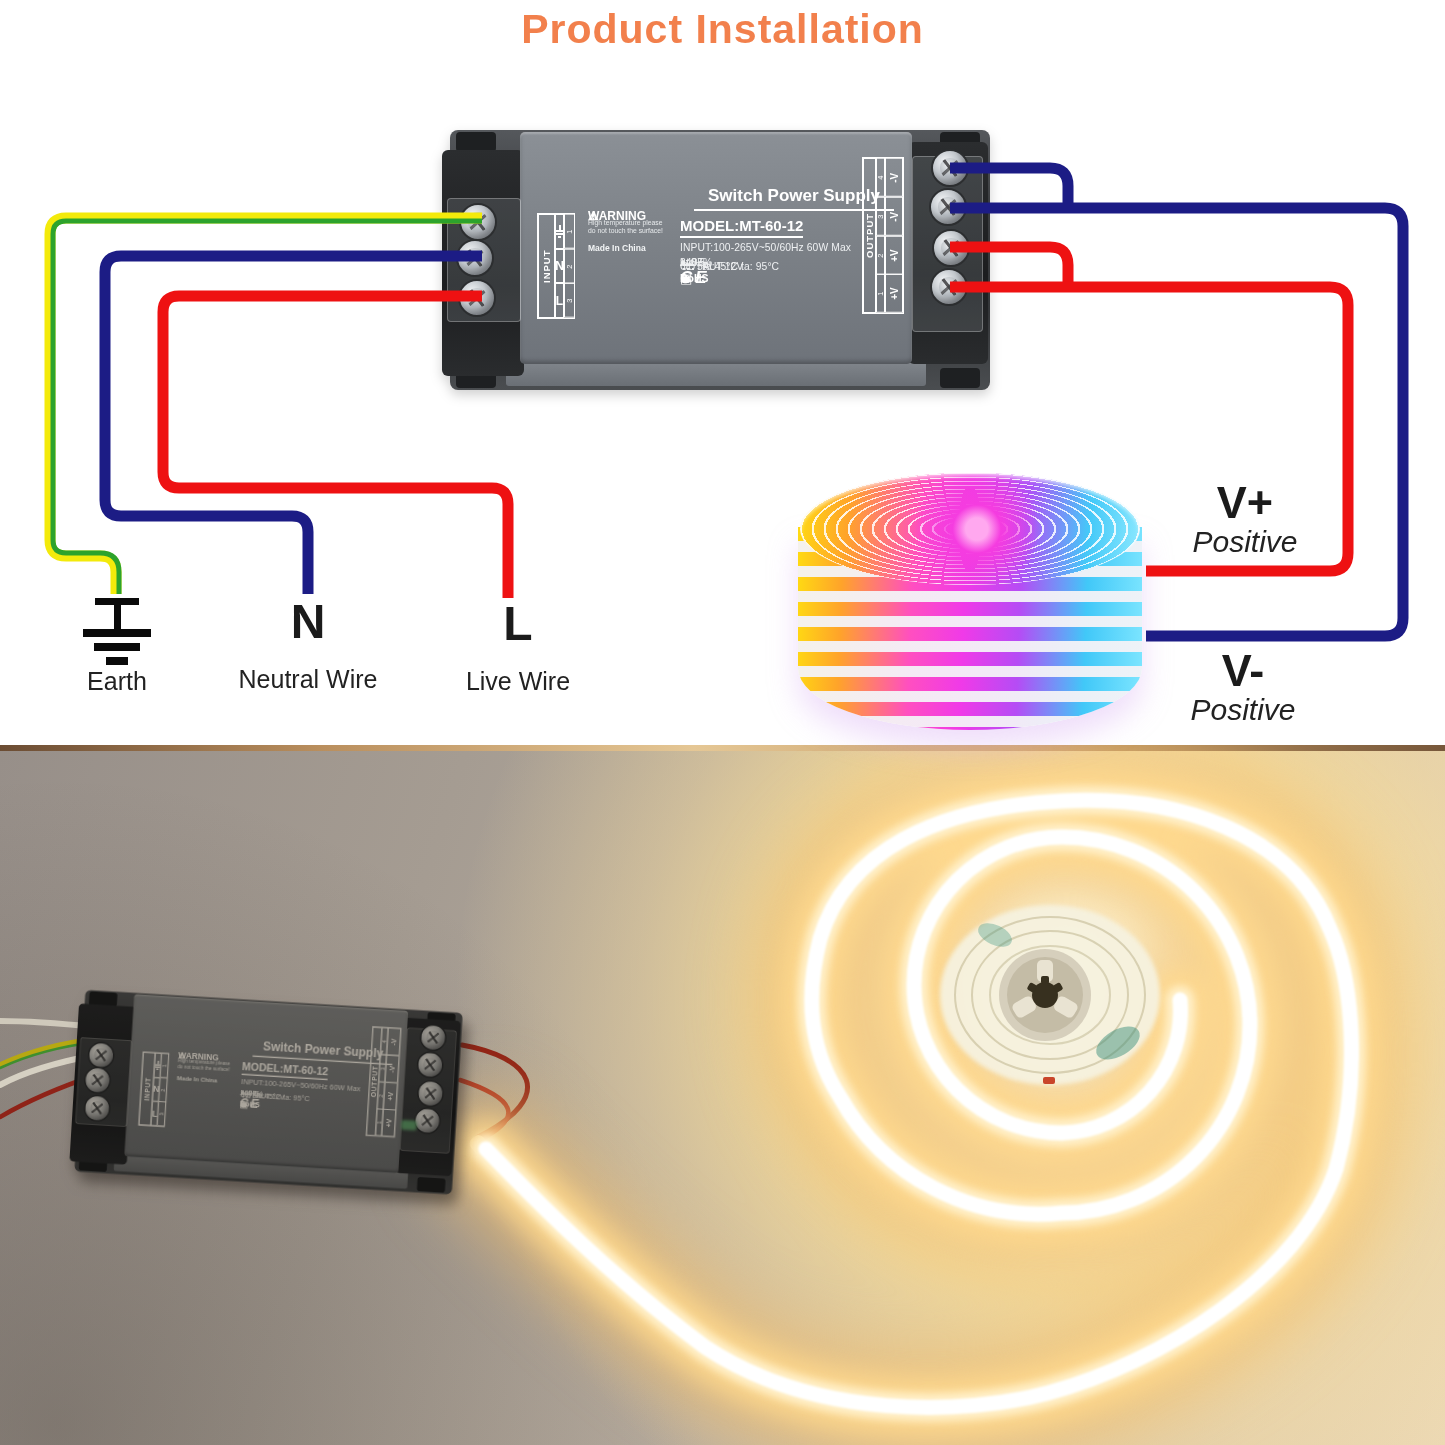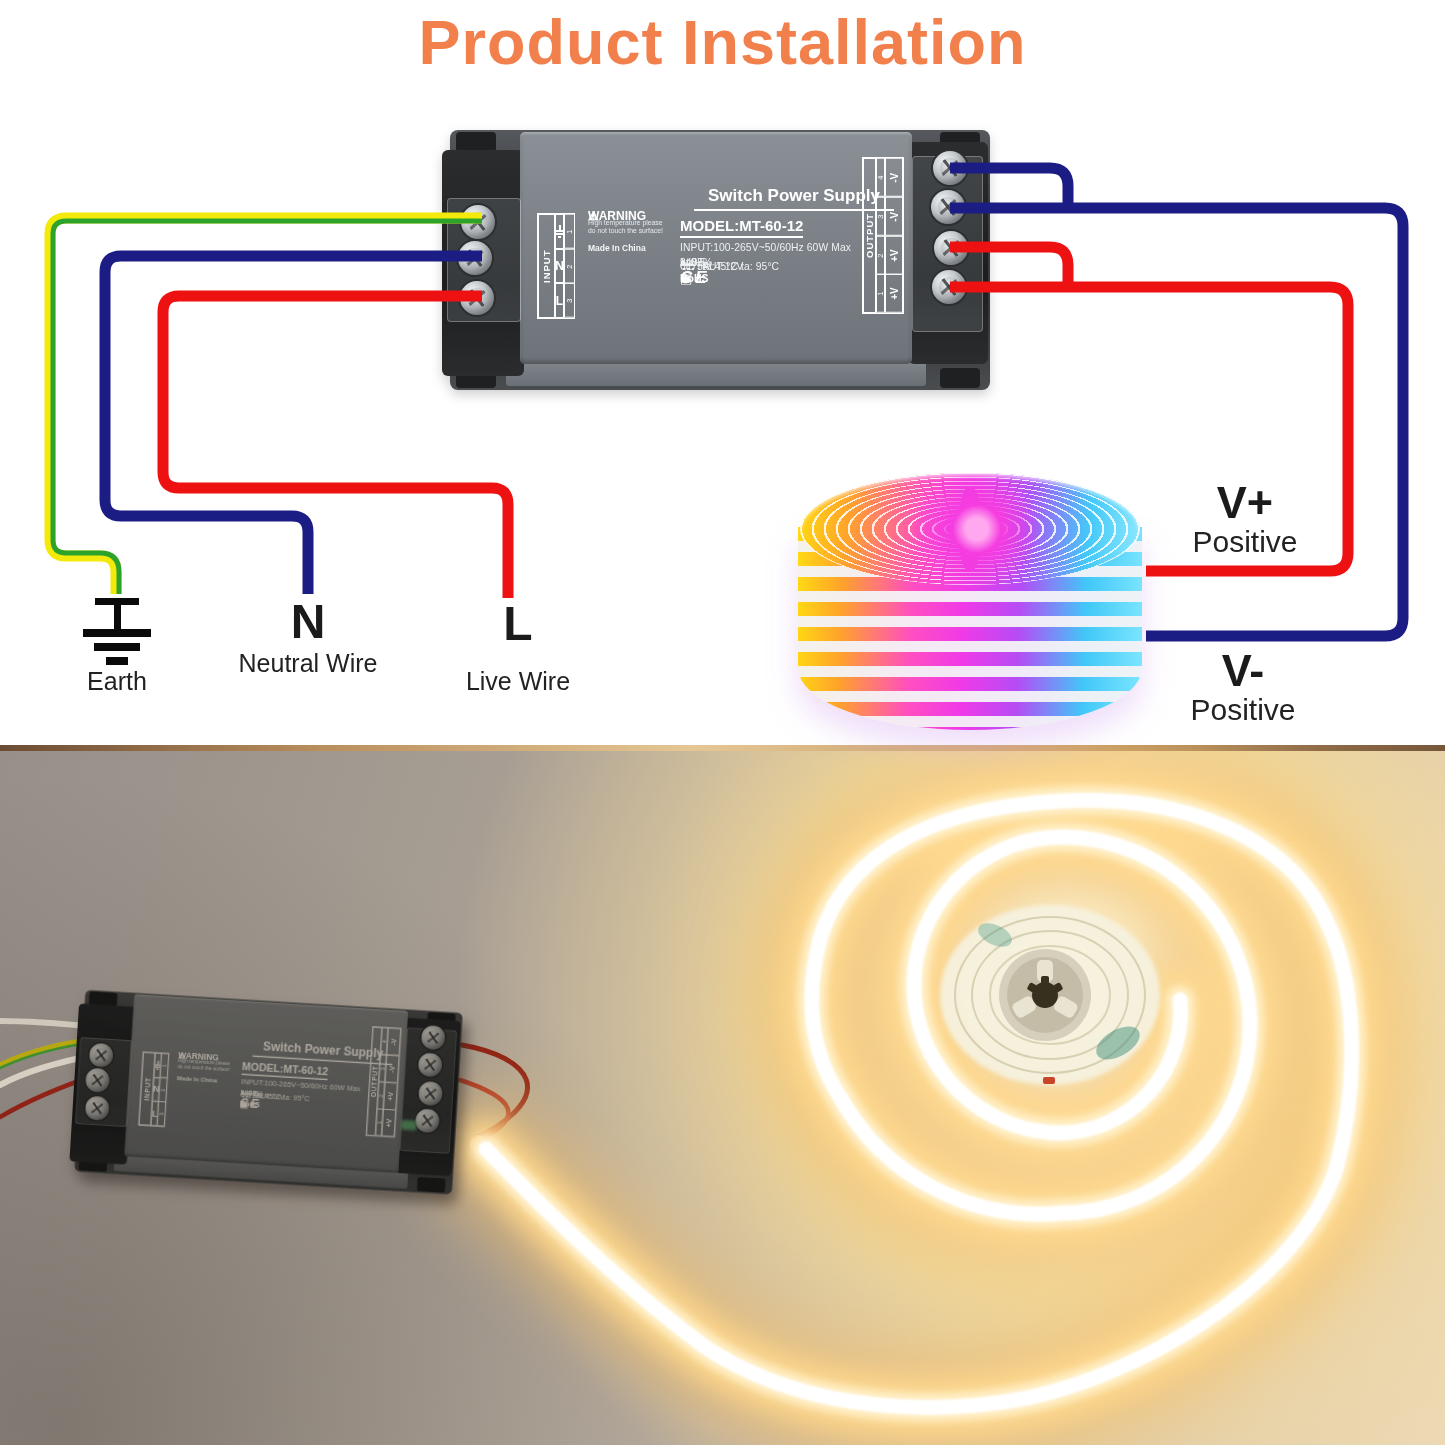--- a/index.html
+++ b/index.html
@@ -1,20 +1,20 @@
 <!DOCTYPE html>
 <html><head>
 <meta charset="utf-8">
 <style>
   html,body{margin:0;padding:0;background:#fff;}
   .canvas{position:relative;width:1445px;height:1445px;overflow:hidden;background:#fff;
           font-family:"Liberation Sans",sans-serif;}
   
   .page-title{position:absolute;left:0;top:6px;width:100%;text-align:center;
-    font-size:63px;font-weight:700;letter-spacing:1px;color:#f2804c;}
+    font-size:41px;font-weight:700;letter-spacing:1px;color:#f2804c;}
   
   .wire-layer{position:absolute;left:0;top:0;z-index:5;pointer-events:none;}
   
   .psu{position:absolute;width:555px;height:264px;}
   .psu *{position:absolute;box-sizing:border-box;}
   .psu .backplate{left:8px;top:2px;width:540px;height:260px;border-radius:8px;
     background:linear-gradient(180deg,#55585c,#3a3c3f 30%,#343639 70%,#4a4d50);}
   .psu .tab{width:40px;height:20px;border-radius:4px;background:#1e2022;}
   .psu .tab.tl{left:14px;top:4px}.psu .tab.tr{left:498px;top:4px}
   .psu .tab.bl{left:14px;top:240px}.psu .tab.br{left:498px;top:240px}
@@ -76,21 +76,21 @@
   .psu .rohs{font-size:10.5px;font-weight:700;}
   
   .psu--diagram{left:442px;top:128px;z-index:4;filter:drop-shadow(0 5px 6px rgba(0,0,0,.18));}
   
   .psu--photo{left:80px;top:243px;transform:rotate(3.5deg) scale(.70);transform-origin:top left;z-index:3;
     filter:brightness(.62) saturate(.78) sepia(.22) drop-shadow(8px 14px 10px rgba(45,38,32,.55));}
   
   .legend{position:absolute;transform:translateX(-50%);text-align:center;color:#1b1b1b;z-index:6;}
   .legend .big{font-size:48px;font-weight:800;line-height:1;}
   .legend .word{font-size:25px;font-weight:400;color:#222;line-height:1.1;white-space:nowrap;}
-  .legend .word.sm{font-size:30px;}
+  .legend .word.sm{font-size:30px;font-style:italic;}
   .earth-symbol{position:absolute;left:82px;top:598px;width:70px;height:67px;z-index:6;background-repeat:no-repeat;
     background-image:linear-gradient(#0a0a0a,#0a0a0a),linear-gradient(#0a0a0a,#0a0a0a),
       linear-gradient(#0a0a0a,#0a0a0a),linear-gradient(#0a0a0a,#0a0a0a),linear-gradient(#0a0a0a,#0a0a0a);
     background-size:44px 7px,7px 26px,68px 8px,46px 8px,22px 8px;
     background-position:50% 0,50% 6px,50% 31px,50% 45px,50% 59px;}
   
   .coil{position:absolute;left:798px;top:473px;width:344px;height:257px;z-index:2;}
   .coil-side{position:absolute;left:0;top:54px;width:344px;height:203px;
     border-radius:0 0 172px 172px / 0 0 62px 62px;
     background:
@@ -216,21 +216,21 @@
       <path d="M 950 287 H 1330 Q 1348 287 1348 305 V 553 Q 1348 571 1330 571 H 1146" stroke="#ee1112" stroke-width="11"></path>
     </g>
   </svg>
 
   <div class="earth-symbol"></div>
   <div class="legend" style="left:117px;top:668px">
     <div class="word">Earth</div>
   </div>
   <div class="legend" style="left:308px;top:598px">
     <div class="big">N</div>
-    <div class="word" style="margin-top:4px">Neutral Wire</div>
+    <div class="word" style="margin-top:20px">Neutral Wire</div>
   </div>
   <div class="legend" style="left:518px;top:600px">
     <div class="big">L</div>
     <div class="word" style="margin-top:20px">Live Wire</div>
   </div>
   <div class="legend" style="left:1245px;top:480px">
     <div class="big" style="font-size:45px">V+</div>
     <div class="word sm">Positive</div>
   </div>
   <div class="legend" style="left:1243px;top:648px">

